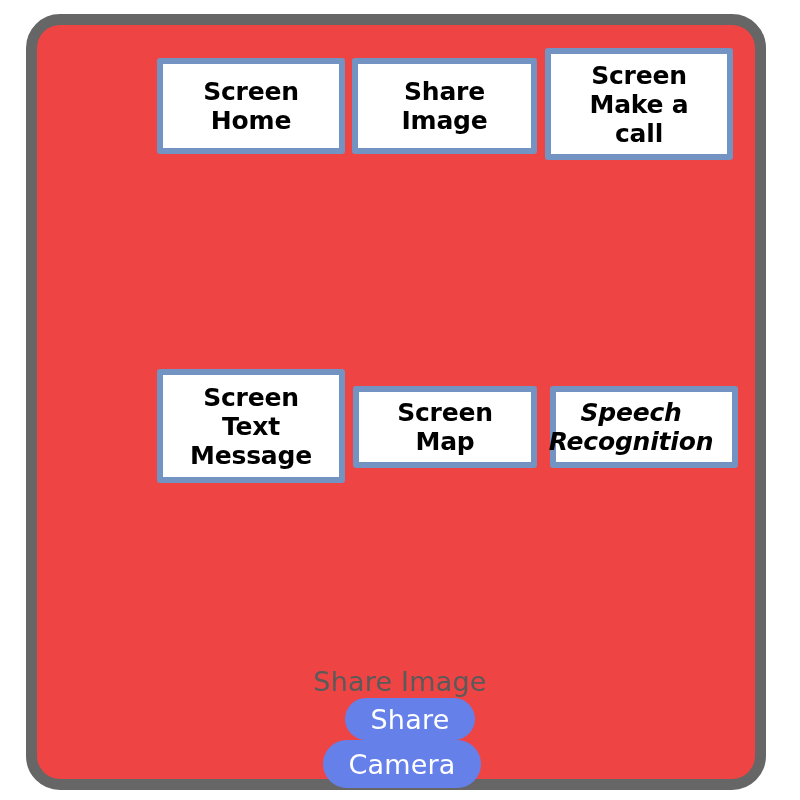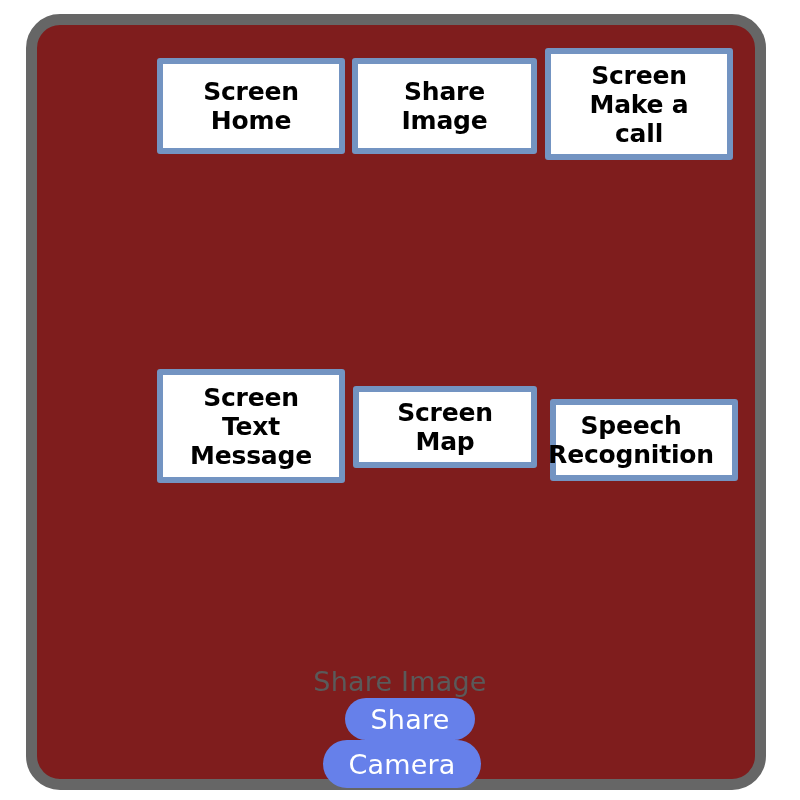--- a/index.html
+++ b/index.html
@@ -19,21 +19,21 @@
   
   #device-frame {
     position: absolute;
     left: 26px;
     top: 14px;
     width: 740px;
     height: 776px;
     box-sizing: border-box;
     border: 11px solid #666666;
     border-radius: 34px;
-    background: #7f1d1d;
+    background: #ef4444;
   }
 
   
   .node {
     position: absolute;
     box-sizing: border-box;
     background: #ffffff;
     border: 6px solid #7394c2;
     border-radius: 3px;
     display: flex;
@@ -55,22 +55,22 @@
 
   
   #node-screen-home       { left: 120px; top: 33px;  width: 188px; height: 96px; }
   #node-share-image       { left: 315px; top: 33px;  width: 185px; height: 96px; }
   #node-make-a-call       { left: 508px; top: 23px;  width: 188px; height: 112px;
                             font-size: 25px; }
 
   
   #node-text-message      { left: 120px; top: 344px; width: 188px; height: 114px; }
   #node-screen-map        { left: 316px; top: 361px; width: 184px; height: 82px; }
-  #node-speech-recog      { left: 513px; top: 374px; width: 188px; height: 82px;
-                            overflow: visible; }
+  #node-speech-recog      { left: 513px; top: 361px; width: 188px; height: 82px;
+                            overflow: visible; font-style: italic; }
   #node-speech-recog .node-label {
     white-space: pre;
     width: 240px;           
     margin-left: -26px;
   }
 
   
   #share-sheet {
     position: absolute;
     left: 0;

